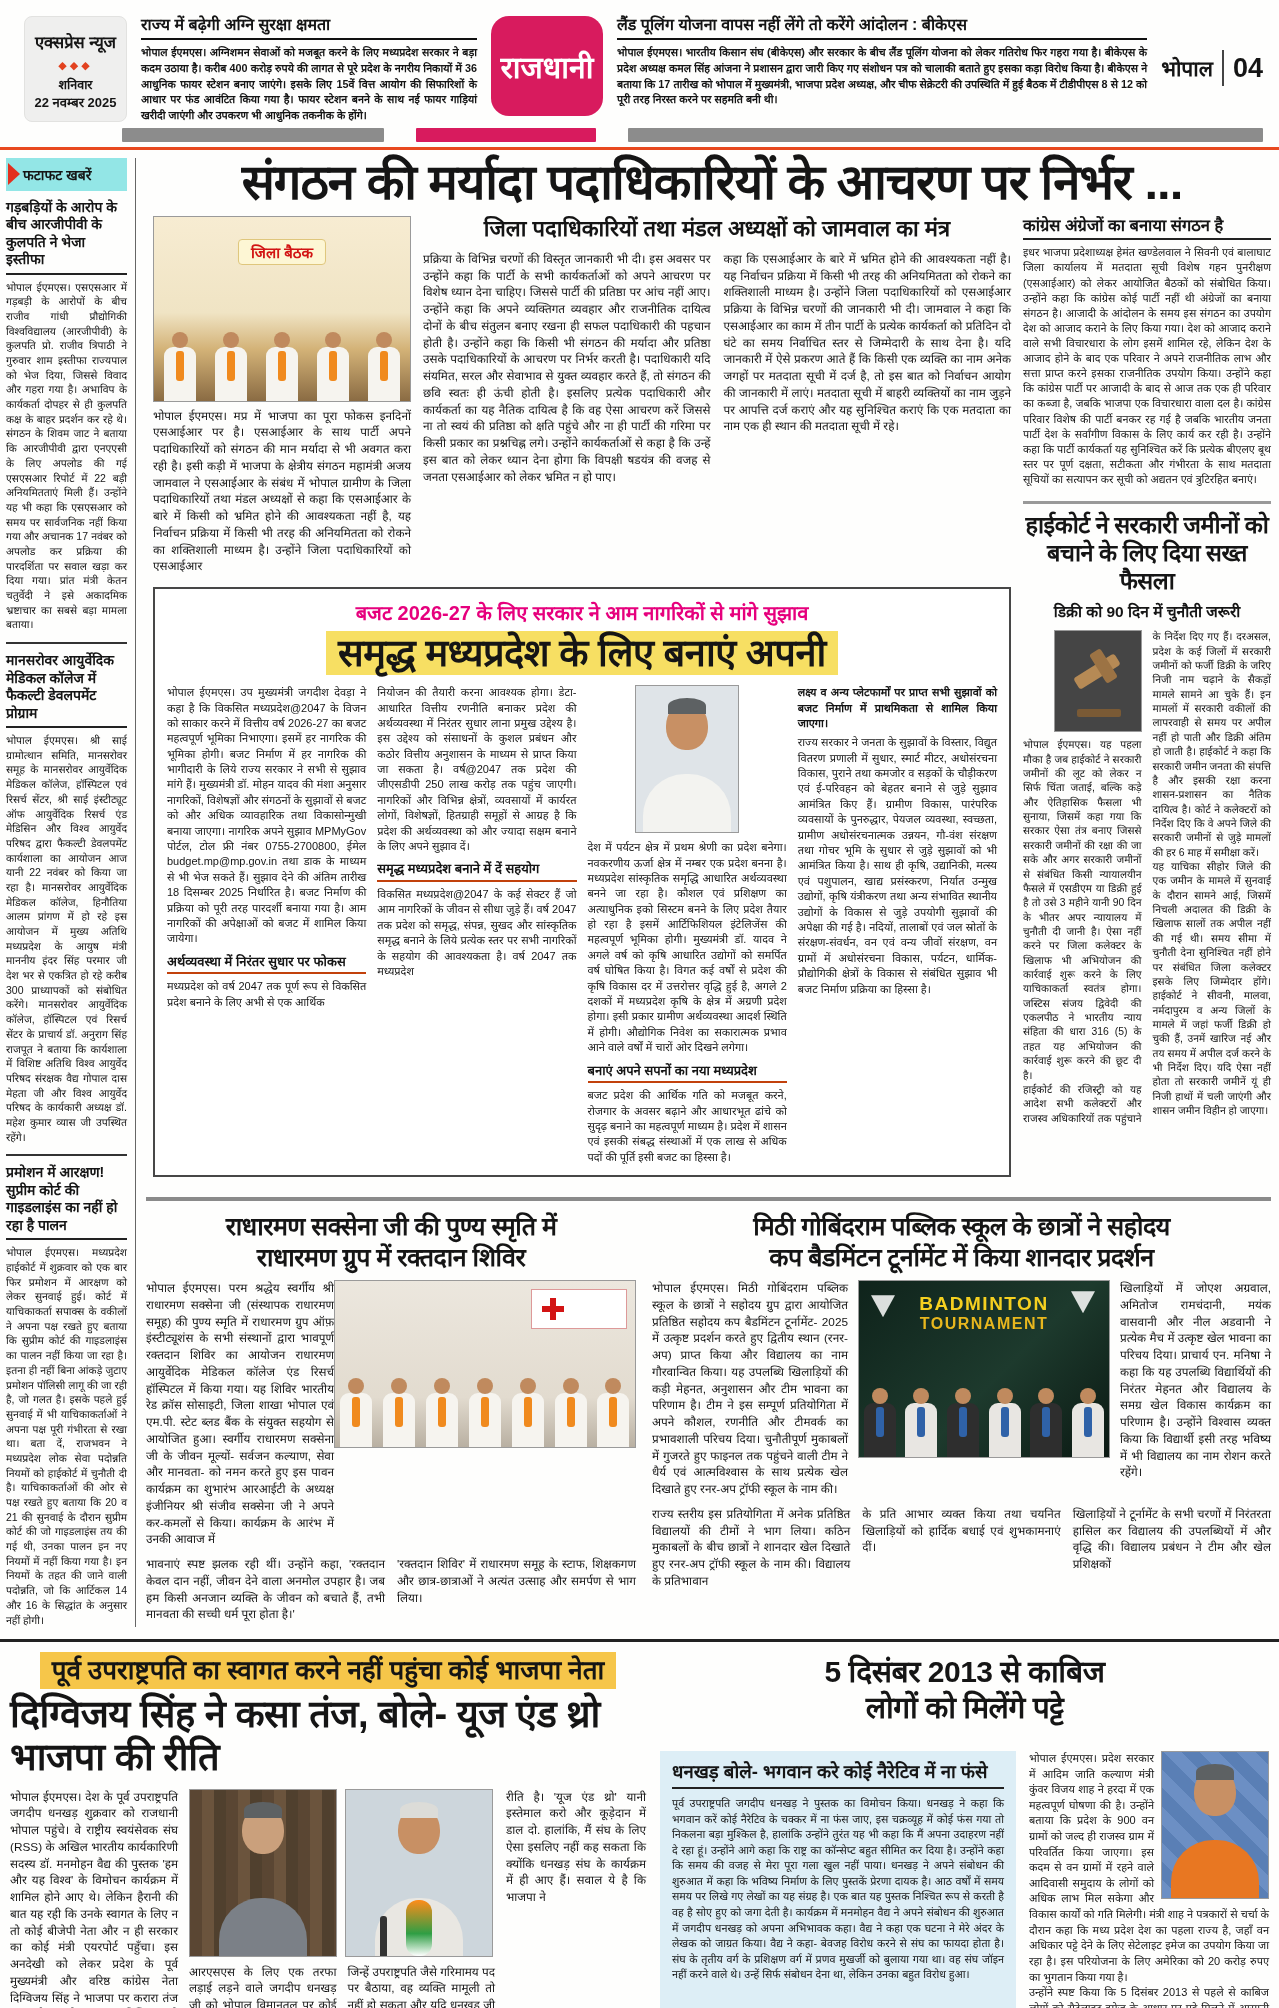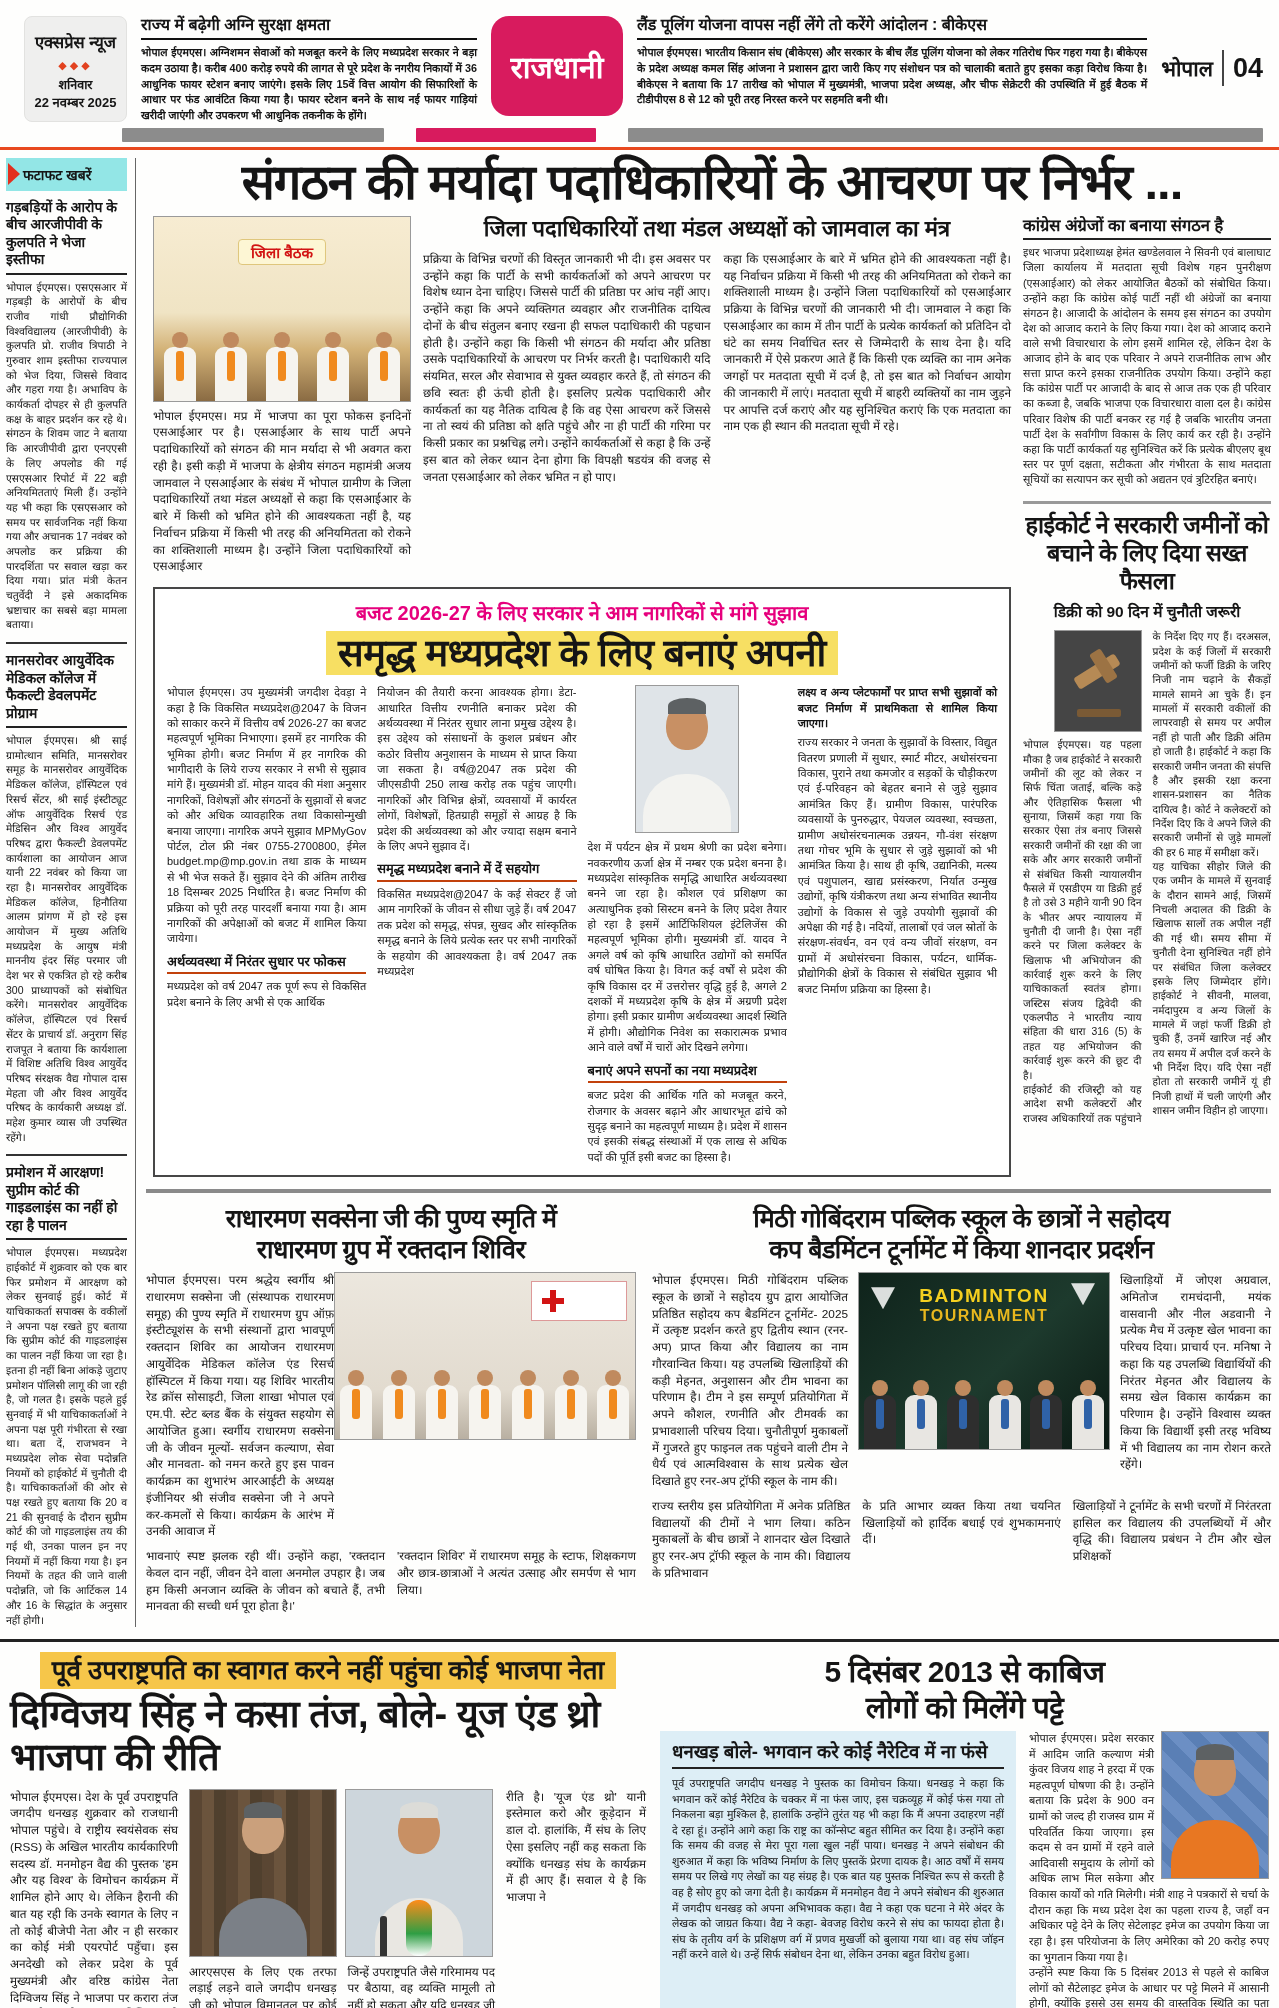--- a/index.html
+++ b/index.html
@@ -11,21 +11,21 @@
   .header { display:flex; gap:14px; padding:16px 16px 2px 24px; align-items:flex-start; }
   .masthead { width:103px; min-height:104px; background:#efefee; border:1px solid #e2e2e0; border-radius:8px; text-align:center; padding:13px 4px 10px; flex:none; }
   .mast-title { font-size:16.5px; font-weight:800; }
   .mast-deco { color:#e2421f; font-size:11px; letter-spacing:3px; margin:6px 0 4px; }
   .mast-day { font-size:12.5px; font-weight:700; }
   .mast-date { font-size:13px; font-weight:700; }
   .brief h3 { font-size:16px; font-weight:800; border-bottom:2.5px solid #111; padding-bottom:4px; margin-bottom:5px; line-height:1.15; }
   .brief p { font-size:10.8px; font-weight:600; line-height:1.45; text-align:justify; }
   .brief.b-left { width:336px; flex:none; }
   .brief.b-right { flex:1; }
-  .badge { width:132px; height:100px; flex:none; border-radius:18px; background:#d81b5e; color:#fff; font-size:30px; font-weight:800; display:flex; align-items:center; justify-content:center; }
+  .badge { width:112px; height:100px; flex:none; border-radius:18px; background:#d81b5e; color:#fff; font-size:30px; font-weight:800; display:flex; align-items:center; justify-content:center; }
   .pagebox { flex:none; display:flex; align-items:center; gap:9px; padding-top:34px; }
   .pagebox .city { font-size:21px; font-weight:700; }
   .pagebox .vline { width:2px; height:36px; background:#444; }
   .pagebox .num { font-size:27px; font-weight:800; }
 
   .deco-bar { display:flex; gap:32px; height:14px; margin:2px 16px 0 122px; }
   .seg { border-radius:1px; }
   .seg.g1 { width:262px; background:#8c8c8c; }
   .seg.pk { width:180px; background:#d81b5e; }
   .seg.g2 { flex:1; background:#8c8c8c; }
@@ -82,21 +82,21 @@
   .court { margin-top:14px; border-top:3px solid #999; padding-top:8px; }
   .court h2 { font-size:23.5px; font-weight:800; text-align:center; line-height:1.18; letter-spacing:-0.5px; }
   .court h4 { font-size:15.5px; font-weight:800; text-align:center; margin:5px 0 8px; }
   .court-cols { font-size:10.4px; line-height:1.38; text-align:justify; column-count:2; column-gap:11px; }
   .gavel-photo { float:right; width:88px; height:102px; margin:0 0 6px 6px; background:#454545; }
   .gavel-a { position:absolute; top:34px; left:18px; width:48px; height:13px; background:#b68a55; border-radius:3px; transform:rotate(-32deg); }
   .gavel-b { position:absolute; top:18px; left:42px; width:13px; height:34px; background:#9c7344; border-radius:3px; transform:rotate(-32deg); }
   .gavel-base { position:absolute; bottom:14px; left:22px; width:44px; height:8px; background:#7a5a35; border-radius:2px; }
 
   
-  .mid-band { display:flex; gap:16px; margin-top:12px; border-top:4px solid #8a8a8a; padding-top:10px; }
+  .mid-band { display:flex; gap:16px; margin-top:20px; border-top:4px solid #8a8a8a; padding-top:10px; }
   .blood { width:490px; flex:none; }
   .mid-band h2 { font-size:25px; font-weight:800; text-align:center; line-height:1.22; margin-bottom:8px; letter-spacing:-0.5px; }
   .blood-row { display:flex; }
   .blood-c1 { width:188px; flex:none; }
   .blood-photo { flex:1; height:168px; background:linear-gradient(180deg,#ece7de 0%,#e2dbcf 70%,#b9b0a2 100%); }
   .bd-banner { position:absolute; top:8px; right:8px; width:96px; height:40px; background:#fff; border:1px solid #d99; }
   .bd-banner::before { content:""; position:absolute; top:8px; left:10px; width:22px; height:22px; background:
       linear-gradient(#d21414,#d21414) 50% 50%/22px 6px no-repeat,
       linear-gradient(#d21414,#d21414) 50% 50%/6px 22px no-repeat; }
   .blood-bottom { display:flex; gap:12px; margin-top:8px; }
@@ -132,21 +132,21 @@
   .dhankhar-photo .p-torso { background:#7b8087; }
   .digvijay-photo { width:148px; height:168px; background:#cdd6dc; }
   .digvijay-photo .p-head::before { background:#dcdcd8; }
   .digvijay-photo .p-torso { background:#e9e7e2; }
   .garland { position:absolute; bottom:0; left:50%; transform:translateX(-50%); width:26px; height:56px; background:linear-gradient(180deg,#ff8c1a,#2f9e44 60%,#fff 100%); border-radius:12px; }
   .mic { position:absolute; bottom:0; left:34px; width:7px; height:40px; background:#333; border-radius:3px 3px 0 0; }
   .dig-mid-cols { display:flex; gap:11px; }
   .dig-mid-cols p { flex:1; }
   .dig-col4 { flex:1; min-width:0; }
   .right-bottom { flex:1; min-width:0; display:flex; flex-direction:column; }
-  .patta-head { font-size:30px; font-weight:800; text-align:center; line-height:1.18; margin:2px 0 6px; letter-spacing:-0.5px; }
+  .patta-head { font-size:30px; font-weight:800; text-align:center; line-height:1.18; margin:2px 0 26px; letter-spacing:-0.5px; }
   .right-bottom-row { display:flex; gap:13px; flex:1; }
   .blue-box { width:356px; flex:none; background:#ddeef6; padding:10px 12px; align-self:stretch; }
   .blue-box h3 { font-size:18.5px; font-weight:800; border-bottom:2px solid #222; padding-bottom:4px; margin-bottom:7px; line-height:1.2; }
   .blue-box p { font-size:10.8px; line-height:1.44; text-align:justify; }
   .patta-body { flex:1; min-width:0; font-size:11px; line-height:1.42; text-align:justify; }
   .minister-photo { float:right; width:108px; height:148px; margin:0 0 6px 7px; background:
       repeating-linear-gradient(45deg,#6c8fc4 0 13px,#5a7fb5 13px 26px); }
   .minister-photo .p-torso { background:#e87722; }
 </style>
 </head>

